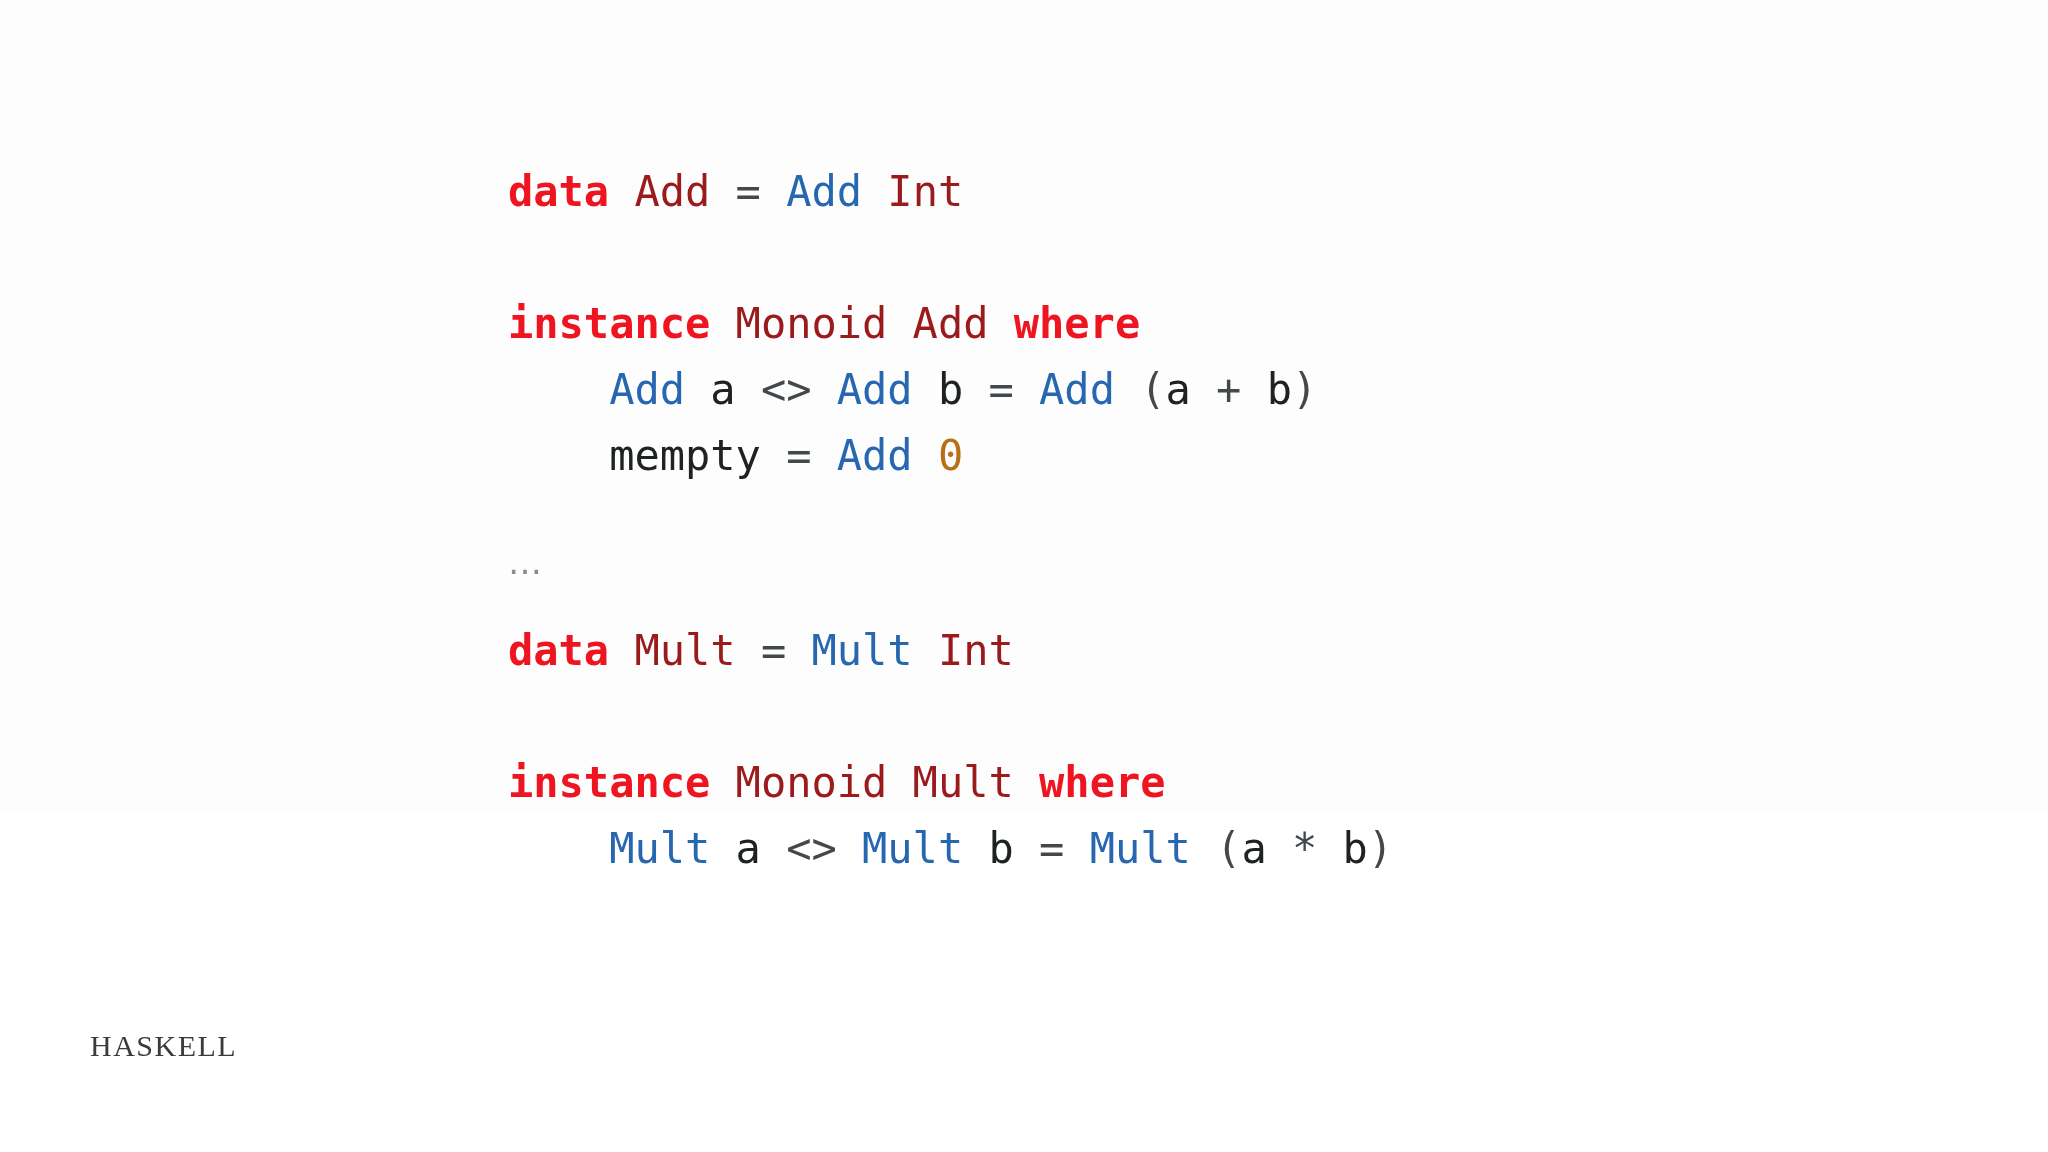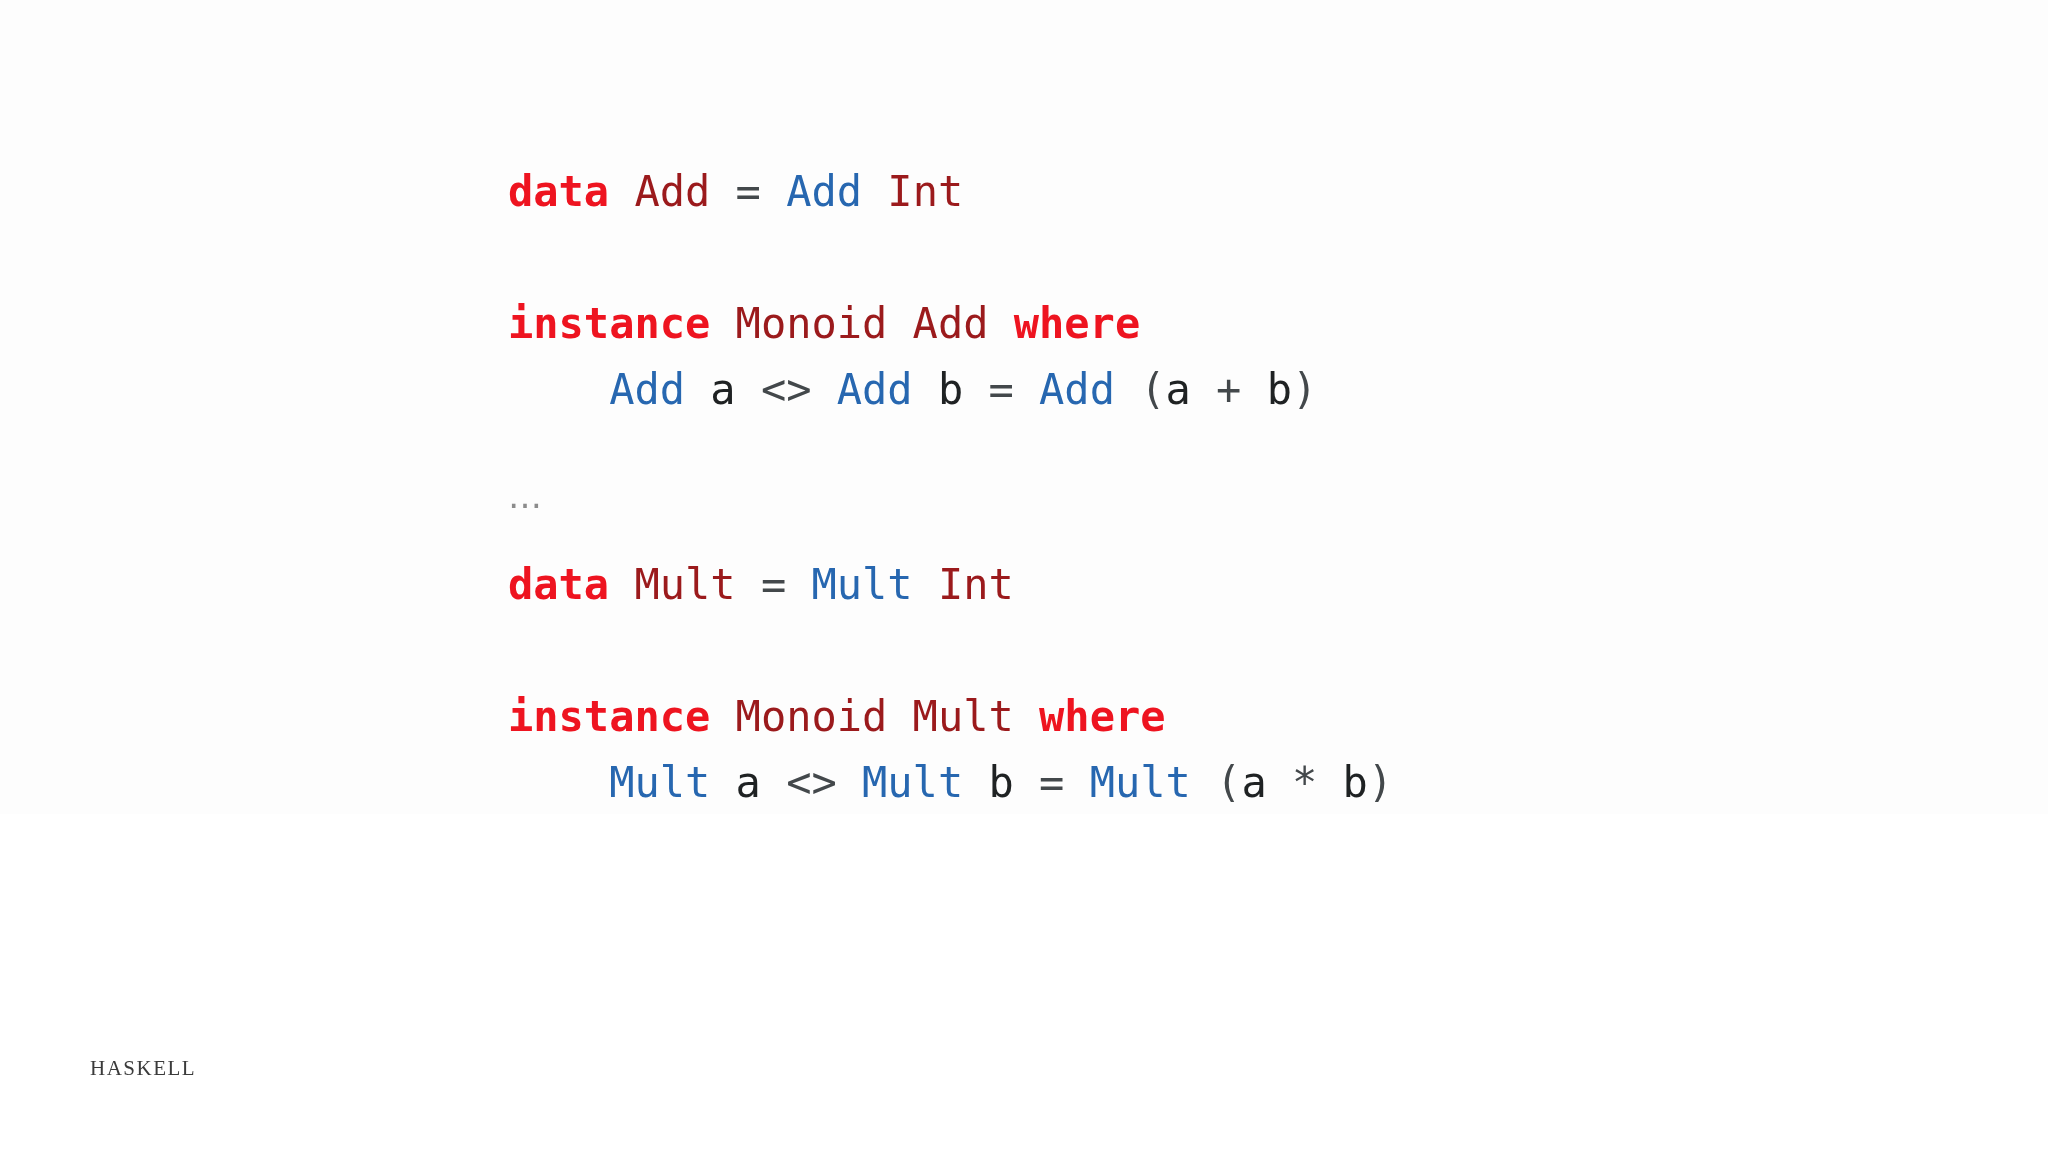--- a/index.html
+++ b/index.html
@@ -38,35 +38,35 @@
     margin-bottom: 23px;
     font-family: "DejaVu Sans", sans-serif;
     font-size: 34px;
     letter-spacing: 2px;
   }
   .lang-label {
     position: absolute;
     left: 90px;
     top: 1026px;
     font-family: "Liberation Serif", serif;
-    font-size: 21px;
+    font-size: 30px;
     letter-spacing: 1.5px;
     line-height: 40px;
-    margin-top: 22px;
   }
 </style>
 </head>
 <body>
 
 <div class="slide" style="background: rgb(253, 253, 253);">
   <div class="code-block">
       <div class="line" data-kind="code"><span style="color: rgb(238, 20, 32); font-weight: bold;">data</span><span style="color: rgb(31, 34, 35);"> </span><span style="color: rgb(155, 26, 28);">Add</span><span style="color: rgb(31, 34, 35);"> </span><span style="color: rgb(67, 72, 75);">=</span><span style="color: rgb(31, 34, 35);"> </span><span style="color: rgb(39, 103, 176);">Add</span><span style="color: rgb(31, 34, 35);"> </span><span style="color: rgb(155, 26, 28);">Int</span></div>
       <div class="line" data-kind="blank">&nbsp;</div>
       <div class="line" data-kind="code"><span style="color: rgb(238, 20, 32); font-weight: bold;">instance</span><span style="color: rgb(31, 34, 35);"> </span><span style="color: rgb(155, 26, 28);">Monoid</span><span style="color: rgb(31, 34, 35);"> </span><span style="color: rgb(155, 26, 28);">Add</span><span style="color: rgb(31, 34, 35);"> </span><span style="color: rgb(238, 20, 32); font-weight: bold;">where</span></div>
       <div class="line" data-kind="code"><span style="color: rgb(31, 34, 35);">    </span><span style="color: rgb(39, 103, 176);">Add</span><span style="color: rgb(31, 34, 35);"> a </span><span style="color: rgb(67, 72, 75);">&lt;&gt;</span><span style="color: rgb(31, 34, 35);"> </span><span style="color: rgb(39, 103, 176);">Add</span><span style="color: rgb(31, 34, 35);"> b </span><span style="color: rgb(67, 72, 75);">=</span><span style="color: rgb(31, 34, 35);"> </span><span style="color: rgb(39, 103, 176);">Add</span><span style="color: rgb(31, 34, 35);"> </span><span style="color: rgb(67, 72, 75);">(</span><span style="color: rgb(31, 34, 35);">a </span><span style="color: rgb(67, 72, 75);">+</span><span style="color: rgb(31, 34, 35);"> b</span><span style="color: rgb(67, 72, 75);">)</span></div>
+      <div class="line" data-kind="code"><span style="color: rgb(31, 34, 35);">    </span><span style="color: rgb(31, 34, 35);">mempty </span><span style="color: rgb(67, 72, 75);">=</span><span style="color: rgb(31, 34, 35);"> </span><span style="color: rgb(39, 103, 176);">Add</span><span style="color: rgb(31, 34, 35);"> </span><span style="color: rgb(184, 111, 21);">0</span></div>
       <div class="line" data-kind="dots"><span style="color: rgb(140, 140, 140);">…</span></div>
       <div class="line" data-kind="code"><span style="color: rgb(238, 20, 32); font-weight: bold;">data</span><span style="color: rgb(31, 34, 35);"> </span><span style="color: rgb(155, 26, 28);">Mult</span><span style="color: rgb(31, 34, 35);"> </span><span style="color: rgb(67, 72, 75);">=</span><span style="color: rgb(31, 34, 35);"> </span><span style="color: rgb(39, 103, 176);">Mult</span><span style="color: rgb(31, 34, 35);"> </span><span style="color: rgb(155, 26, 28);">Int</span></div>
       <div class="line" data-kind="blank">&nbsp;</div>
       <div class="line" data-kind="code"><span style="color: rgb(238, 20, 32); font-weight: bold;">instance</span><span style="color: rgb(31, 34, 35);"> </span><span style="color: rgb(155, 26, 28);">Monoid</span><span style="color: rgb(31, 34, 35);"> </span><span style="color: rgb(155, 26, 28);">Mult</span><span style="color: rgb(31, 34, 35);"> </span><span style="color: rgb(238, 20, 32); font-weight: bold;">where</span></div>
       <div class="line" data-kind="code"><span style="color: rgb(31, 34, 35);">    </span><span style="color: rgb(39, 103, 176);">Mult</span><span style="color: rgb(31, 34, 35);"> a </span><span style="color: rgb(67, 72, 75);">&lt;&gt;</span><span style="color: rgb(31, 34, 35);"> </span><span style="color: rgb(39, 103, 176);">Mult</span><span style="color: rgb(31, 34, 35);"> b </span><span style="color: rgb(67, 72, 75);">=</span><span style="color: rgb(31, 34, 35);"> </span><span style="color: rgb(39, 103, 176);">Mult</span><span style="color: rgb(31, 34, 35);"> </span><span style="color: rgb(67, 72, 75);">(</span><span style="color: rgb(31, 34, 35);">a </span><span style="color: rgb(67, 72, 75);">*</span><span style="color: rgb(31, 34, 35);"> b</span><span style="color: rgb(67, 72, 75);">)</span></div>
     </div>
   <div class="lang-label" style="color: rgb(59, 59, 59);">HASKELL</div>
 </div>
 
 </body></html>

